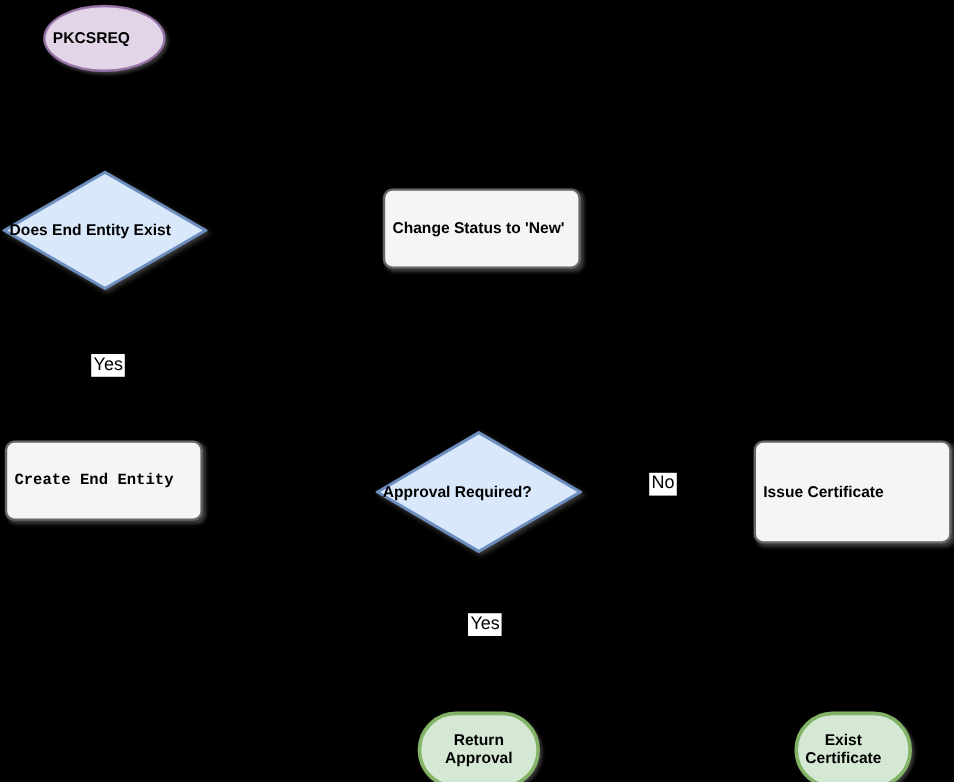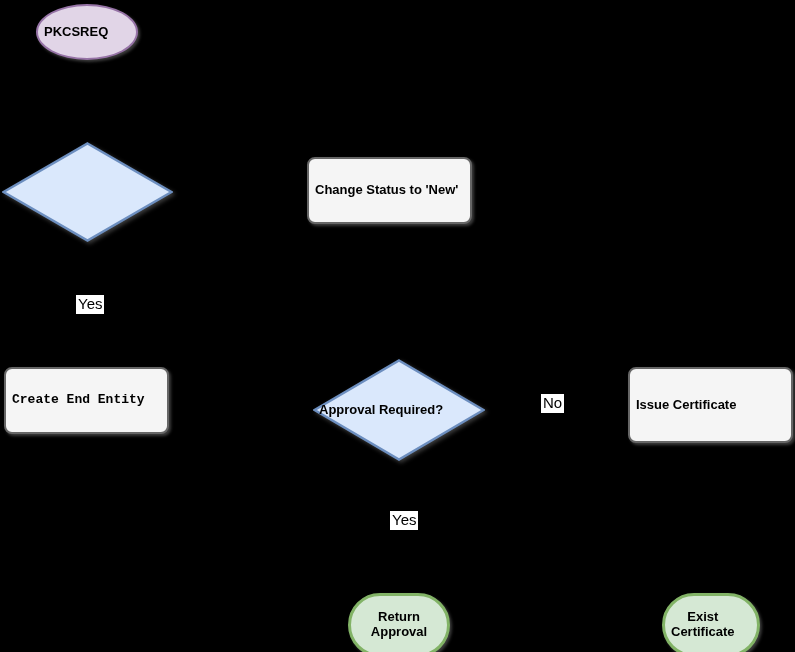--- a/index.html
+++ b/index.html
@@ -32,43 +32,44 @@
     filter:drop-shadow(2px 2px 2px rgba(110,110,110,0.55));
   }
   .diamond .node-label{position:relative;z-index:1;}
   .edge-label{
     position:absolute;background:#FFFFFF;color:#000000;
     font-size:15px;font-weight:normal;line-height:1.25;padding:0 2px;
   }
   
   #node-start{left:36px;top:4px;width:102px;height:56px;}
   #node-does-end-entity-exist{left:2px;top:142px;width:171px;height:100px;}
-  #node-change-status-new{left:307px;top:157px;width:165px;height:67px;}
+  #node-change-status-new{left:319px;top:157px;width:165px;height:67px;}
   #node-create-end-entity{left:4px;top:367px;width:165px;height:67px;font-family:Liberation Mono, monospace;}
   #node-approval-required{left:313px;top:359px;width:172px;height:102px;}
-  #node-issue-certificate{left:628px;top:367px;width:165px;height:76px;}
+  #node-issue-certificate{left:628px;top:367px;width:165px;height:86px;}
   #node-return-pending{left:348px;top:593px;width:102px;height:64px;}
   #node-return-certificate{left:662px;top:593px;width:98px;height:64px;}
   #edge-label-yes-1{left:76px;top:295px;}
   #edge-label-no{left:541px;top:394px;}
   #edge-label-yes-2{left:390px;top:511px;}
 </style>
 </head>
 <body>
 
 <div class="canvas">
 
   <div class="node ellipse" id="node-start">
     <span class="node-label">PKCSREQ</span>
   </div>
 
   <div class="node diamond" id="node-does-end-entity-exist">
     <svg viewBox="0 0 171 100" preserveAspectRatio="none">
       <polygon points="85.5,1.5 169.5,50 85.5,98.5 1.5,50" fill="#DAE8FC" stroke="#6C8EBF" stroke-width="2.5"></polygon>
     </svg>
+    <span class="node-label">Does End Entity Exist</span>
   </div>
 
   <div class="node process" id="node-change-status-new">
     <span class="node-label">Change Status to 'New'</span>
   </div>
 
   <span class="edge-label" id="edge-label-yes-1">Yes</span>
 
   <div class="node process" id="node-create-end-entity">
     <span class="node-label">Create End Entity</span>

